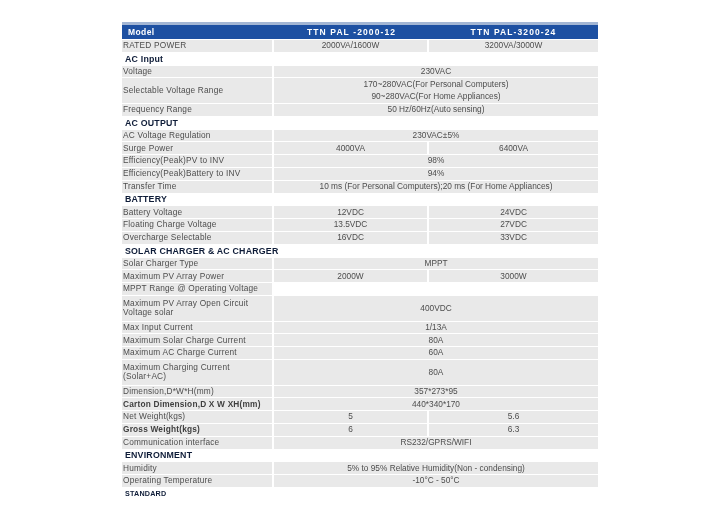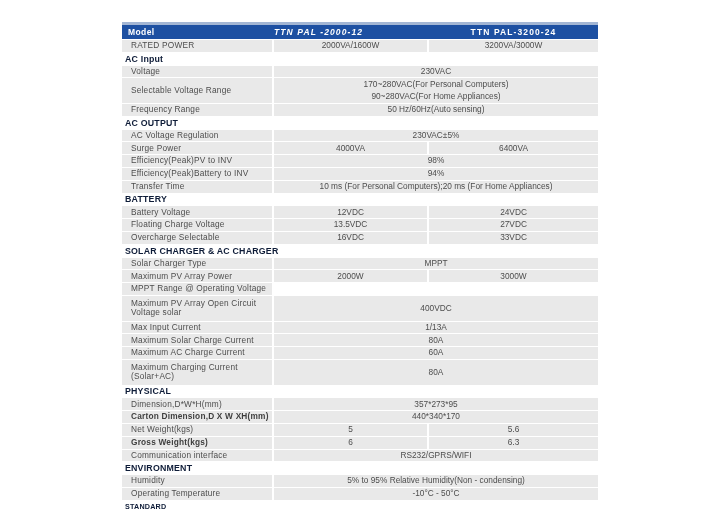--- a/index.html
+++ b/index.html
@@ -23,36 +23,36 @@
     align-items: center;
     height: 17px;
     background: var(--header-bg, #1d50a2);
     border-top: 3px solid var(--header-stripe, #a3b6d4);
     color: var(--header-text, #ffffff);
     font-weight: bold;
     font-size: 8.5px;
     margin-bottom: 1px;
   }
   .h-label { width: 152px; padding-left: 6px; letter-spacing: .4px; }
-  .h-col1  { width: 155px; text-align: left; letter-spacing: 1.1px; font-style: italic; }
+  .h-col1  { width: 155px; text-align: center; letter-spacing: 1.1px; }
   .h-col2  { flex: 1; text-align: center; letter-spacing: 1.1px; }
 
   .row { display: flex; height: 11.8px; margin-bottom: 1px; }
   .row.tall { height: 24.6px; }
   .row.two  { height: 24.6px; }
 
   .cell {
     background: var(--row-bg, #e9e9e9);
     color: var(--label-text, #4d4d4d);
     font-size: 8.3px;
     display: flex;
     align-items: center;
     line-height: 1.12;
   }
-  .cell.label { width: 150px; margin-right: 2px; padding-left: 9px; padding-right: 2px; letter-spacing: .2px; }
+  .cell.label { width: 150px; margin-right: 2px; padding-left: 1px; padding-right: 2px; letter-spacing: .2px; }
   .cell.label.bold { font-weight: bold; color: #3f3f3f; }
   .cell.value { justify-content: center; text-align: center; }
   .cell.value.span { flex: 1; }
   .cell.v1 { width: 153px; margin-right: 2px; text-align: center; }
   .cell.v2 { flex: 1; }
 
   .stack { flex: 1; display: flex; flex-direction: column; gap: 0; }
   .stack .cell.sub { flex: 1; }
 
   .section-row {
@@ -175,23 +175,20 @@
           <div class="cell value span">80A</div>
         </div>
         <div class="row">
           <div class="cell label">Maximum AC Charge Current</div>
           <div class="cell value span">60A</div>
         </div>
         <div class="row tall">
           <div class="cell label">Maximum Charging Current (Solar+AC)</div>
           <div class="cell value span">80A</div>
         </div>
-        <div class="section-row">
-          <div class="section-title">PHYSICAL</div>
-        </div>
         <div class="row">
           <div class="cell label">Dimension,D*W*H(mm)</div>
           <div class="cell value span">357*273*95</div>
         </div>
         <div class="row">
           <div class="cell label bold">Carton Dimension,D X W XH(mm)</div>
           <div class="cell value span">440*340*170</div>
         </div>
         <div class="row">
           <div class="cell label">Net Weight(kgs)</div>

